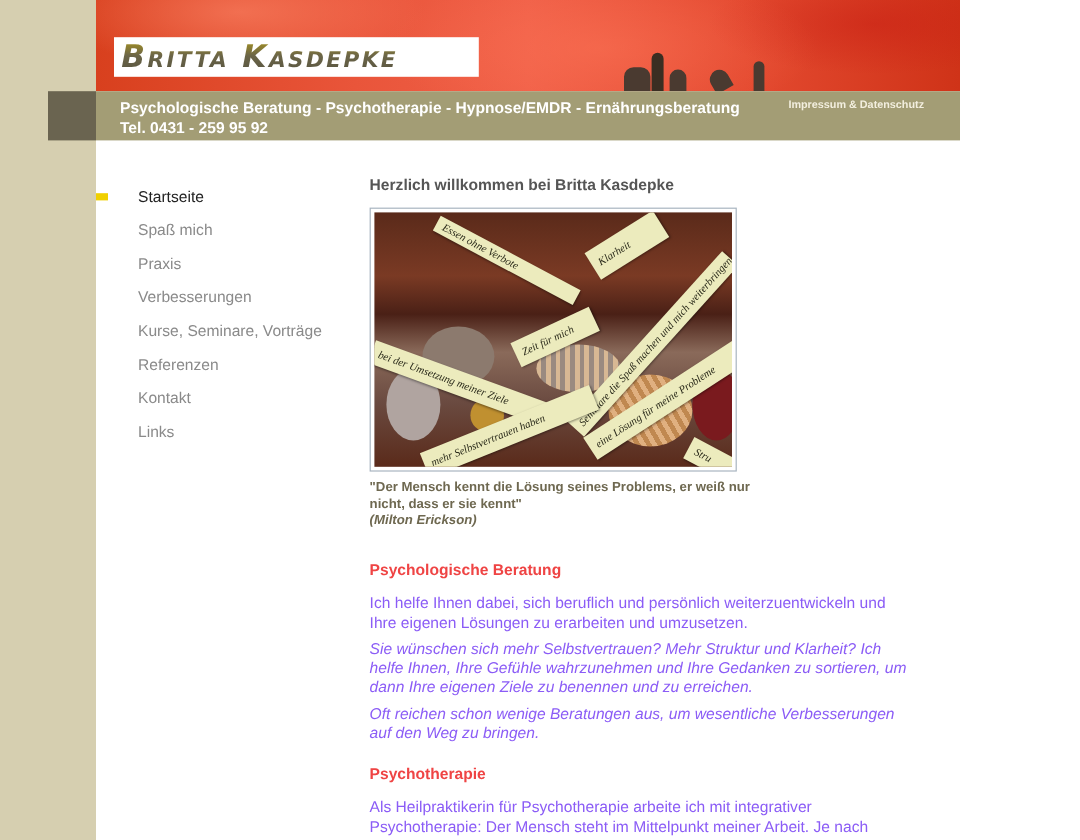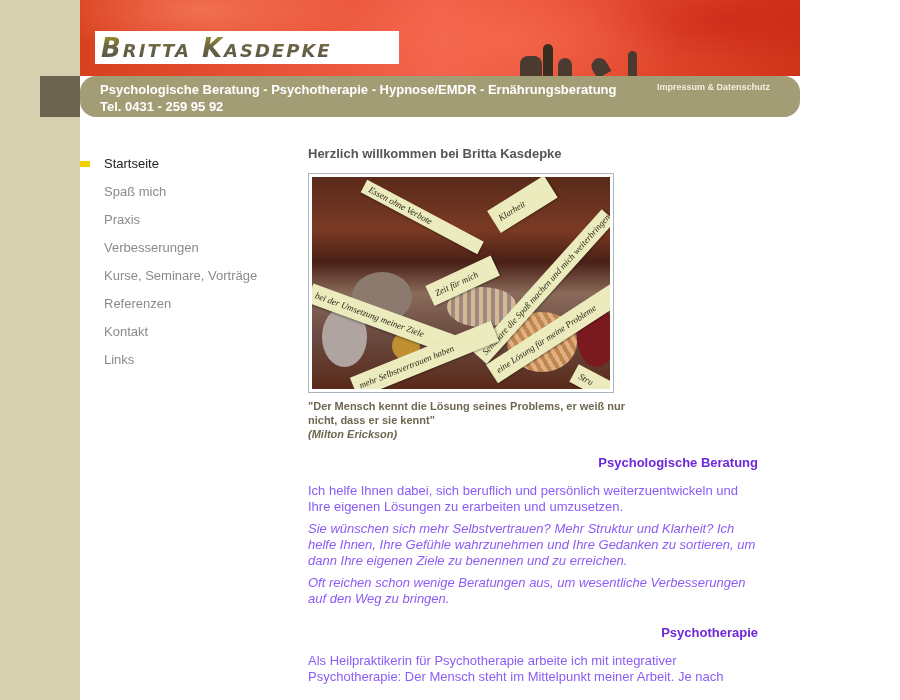--- a/index.html
+++ b/index.html
@@ -13,38 +13,38 @@
       radial-gradient(ellipse 200px 60px at 650px 20px, rgba(200,30,20,0.5), transparent 70%),
       linear-gradient(90deg, #d8401e 0%, #e9553a 30%, #f06048 50%, #e44a30 75%, #cf3318 100%); }
   .stamen { position:absolute; bottom:0; background:#4a3a30; border-radius:8px 8px 0 0; }
   .logo-box { position:absolute; left:15px; top:31px; width:304px; height:33px; background:#ffffff;
     display:flex; align-items:center; padding-left:6px; box-sizing:border-box; }
   .logo-text { font-family:"DejaVu Sans", sans-serif; font-weight:bold; font-size:26px; letter-spacing:2px;
     color:#5e5a45; font-variant:small-caps;
     background:linear-gradient(180deg, #a89420 0%, #6b6548 45%, #55523f 100%);
     -webkit-background-clip:text; background-clip:text; -webkit-text-fill-color:transparent; line-height:30px;font-style:italic; }
   .dark-square { position:absolute; left:40px; top:76px; width:40px; height:41px; background:#6a6450; }
-  .olive-bar { position:absolute; left:80px; top:76px; width:720px; height:41px; background:#a39d75;border-radius:16px; }
+  .olive-bar { position:absolute; left:80px; top:76px; width:720px; height:41px; background:#a39d75; }
   .tagline { position:absolute; left:20px; top:5px; color:#ffffff; font-weight:bold; font-size:13px; line-height:17px; }
   .impressum { position:absolute; left:577px; top:6px; color:#f3efdf; font-weight:bold; font-size:9px; text-decoration:none; }
   .nav { position:absolute; left:80px; top:150px; width:200px; }
-  .nav-item { position:relative; height:28px; line-height:28px; padding-left:24px; font-size:13px; color:#8a8a8a; cursor:pointer; }
+  .nav-item { position:relative; height:28px; line-height:28px; padding-left:35px; font-size:13px; color:#8a8a8a; cursor:pointer; }
   .nav-item.active { color:#222222; }
   .nav-marker { position:absolute; left:0; top:11px; width:10px; height:6px; background:#f0d000; }
   .main { position:absolute; left:308px; top:144px; width:450px; }
   h1 { margin:0; font-size:13px; font-weight:bold; color:#555555; line-height:20px; }
   .photo-frame { margin-top:9px; width:306px; height:220px; border:1px solid #a8b4c0; box-sizing:border-box; padding:3px; background:#fff; }
   .photo { position:relative; width:298px; height:212px; overflow:hidden;
     background:linear-gradient(180deg, #5a2a1a 0%, #7a3a24 25%, #4a2016 40%, #8a6a5a 55%, #6a4a40 75%, #5a2a1a 100%); }
   .slip { position:absolute; background:#ecebbd; color:#2a2a1a; font-family:"Liberation Serif", serif; font-style:italic;
     font-size:9px; line-height:14px; white-space:nowrap; padding:0 6px; transform-origin:left center; box-shadow:1px 1px 2px rgba(0,0,0,0.4); }
   .shell { position:absolute; border-radius:50%; }
   .quote { margin-top:6px; font-size:11px; font-weight:bold; color:#6e6850; line-height:14px; width:330px; }
   .quote-author { font-style:italic; }
-  h2 { margin:14px 0 0 0; font-size:13px; font-weight:bold; color:#6d28d9; line-height:16px;text-align:right; }
+  h2 { margin:26px 0 0 0; font-size:13px; font-weight:bold; color:#ef4444; line-height:16px; }
   p { margin:0; font-size:13px; color:#8b5cf6; line-height:16px; }
   .p1 { margin-top:12px; } .pn { margin-top:6px;font-style:italic; }
   h2.second { margin-top:18px; }
 </style>
 </head>
 <body>
 
 <div class="left-col"></div>
 
 <div class="header-img">

